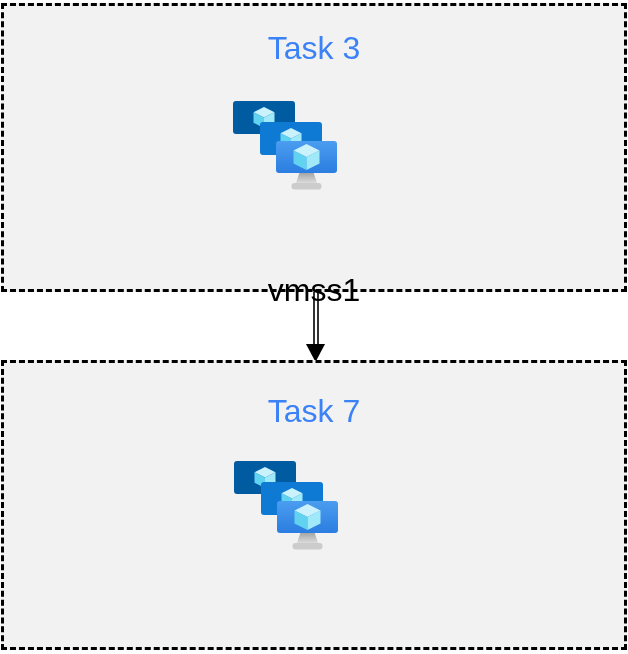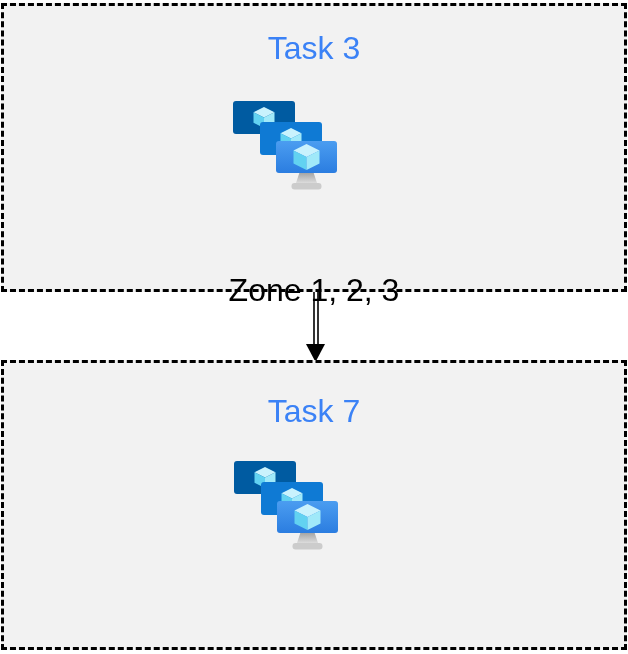--- a/index.html
+++ b/index.html
@@ -116,20 +116,21 @@
 </svg>
 
 <div class="canvas">
 
   <div class="task-box" id="box-task3"></div>
   <div class="box-title" id="title-task3">Task 3</div>
   <svg class="vmss-icon" id="icon-task3" viewBox="0 0 104 90">
     <use href="#vmss-symbol"></use>
   </svg>
   <div class="label-block" id="labels-task3">
+    <span class="label-line">vmss1</span>
     <span class="label-line">Zone 1, 2, 3</span>
   </div>
 
   <svg class="connector" viewBox="0 0 26 70">
     <line x1="12" y1="0" x2="12" y2="53" stroke="#000000" stroke-width="1.6"></line>
     <line x1="16" y1="0" x2="16" y2="53" stroke="#000000" stroke-width="1.6"></line>
     <polygon points="13.5,70 4,52 23,52" fill="#000000"></polygon>
   </svg>
 
   <div class="task-box" id="box-task4"></div>

